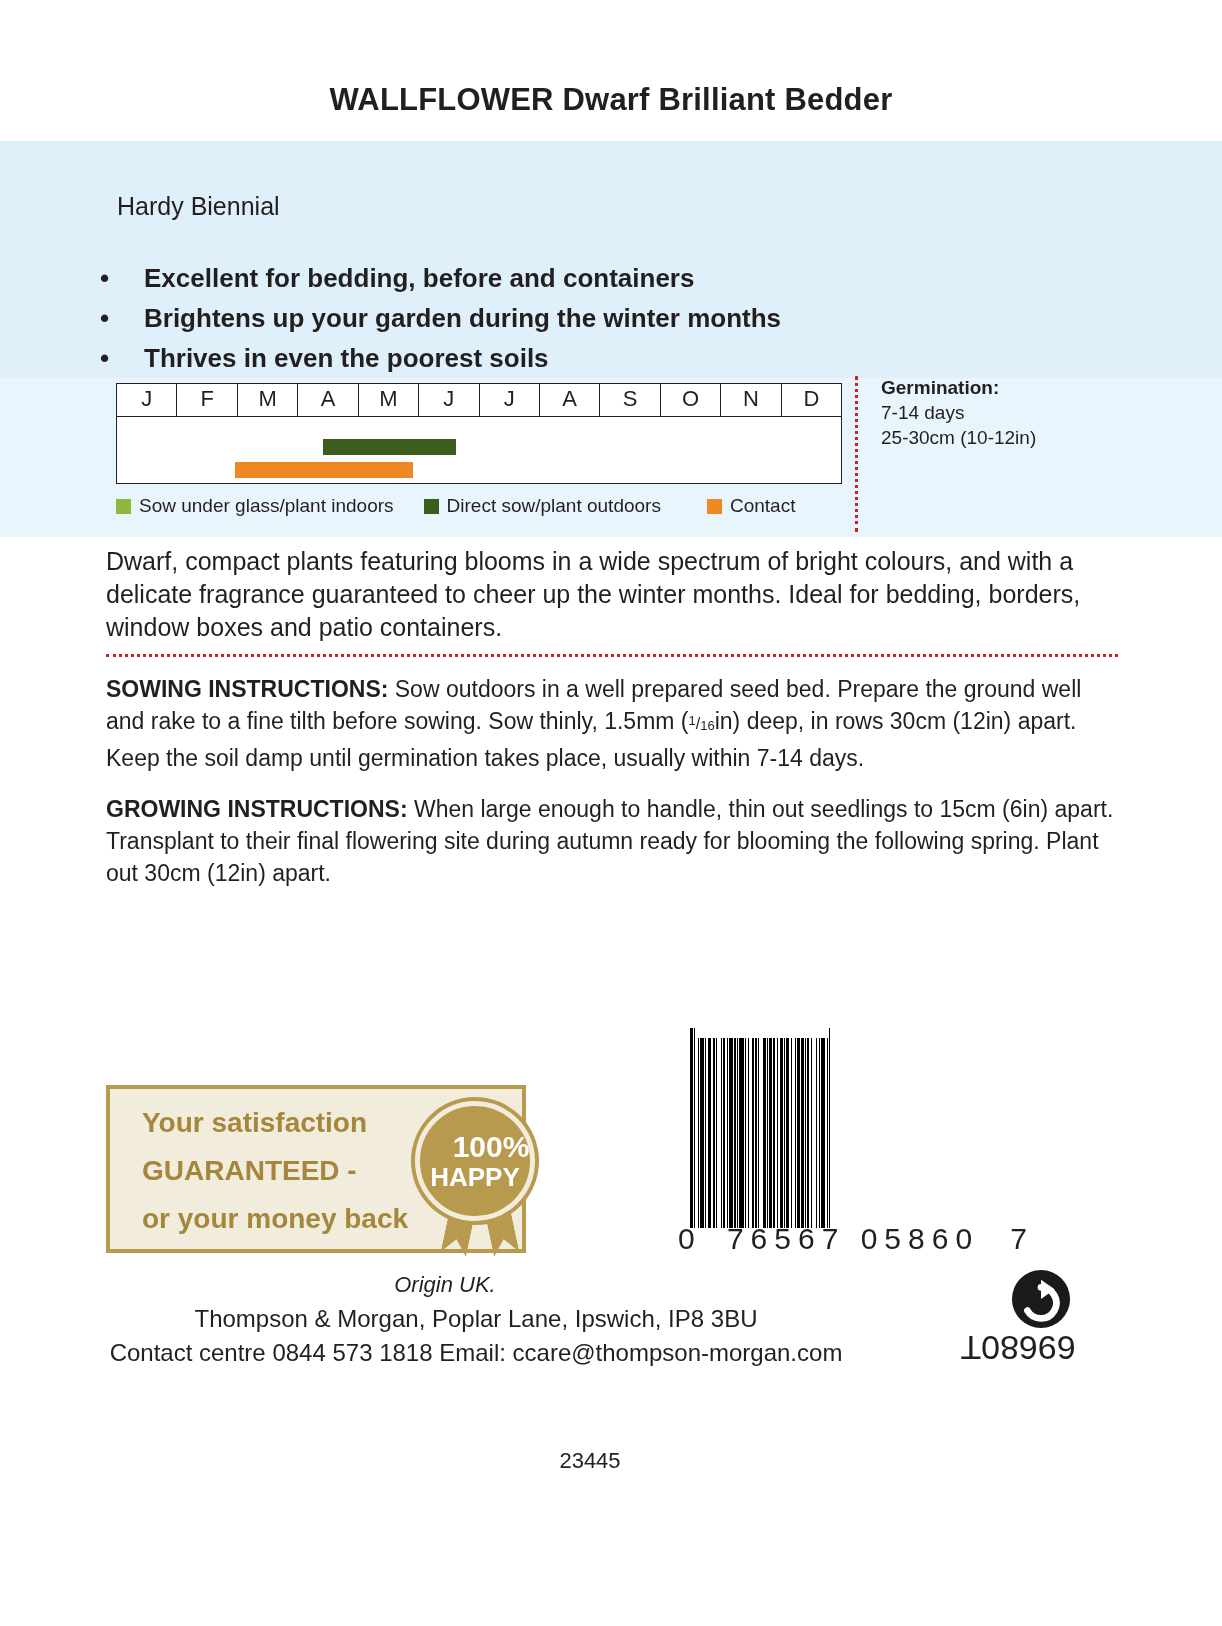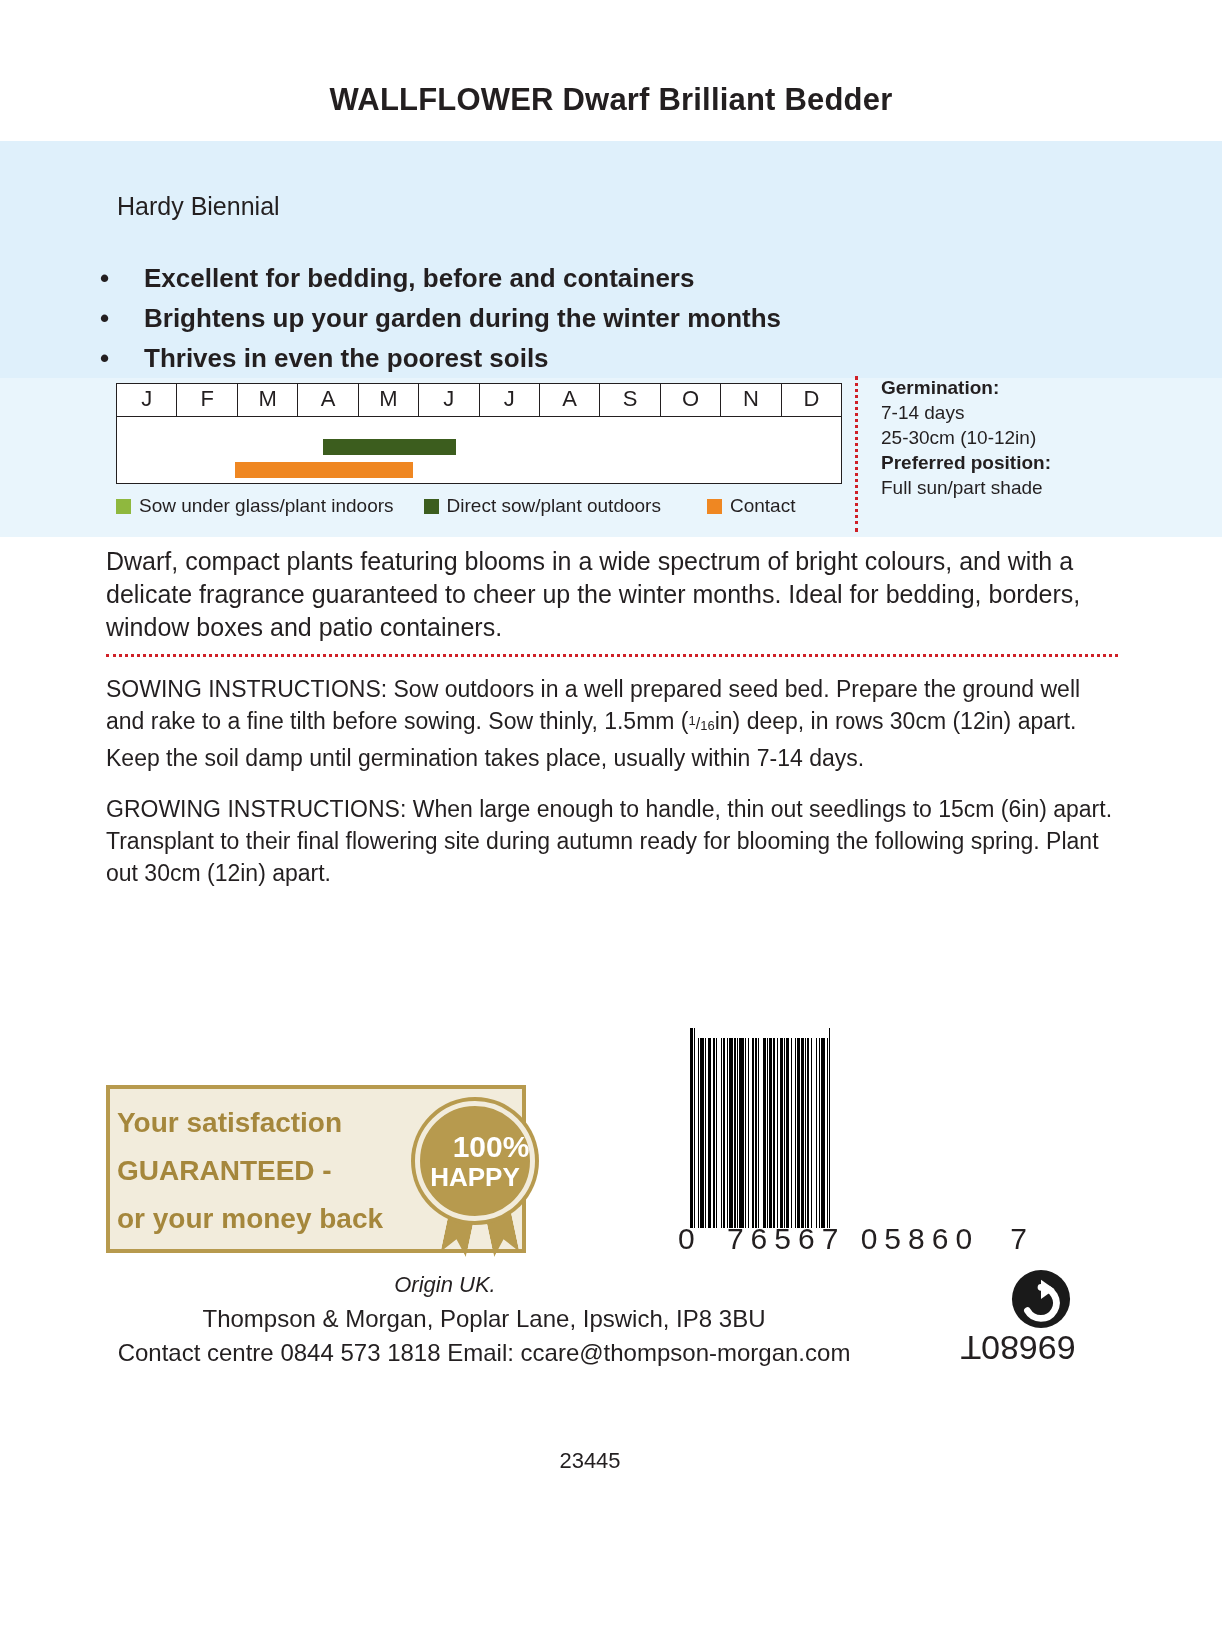--- a/index.html
+++ b/index.html
@@ -173,41 +173,41 @@
 
   
   .instructions {
     position: absolute;
     left: 106px; top: 673px;
     width: 1012px;
     font-size: 23px;
     line-height: 32px;
   }
   .instr-block { margin-bottom: 19px; }
-  .instr-head { font-weight: normal; }
+  .instr-head { font-weight: bold; }
   .frac {
     font-size: 16px;
     vertical-align: baseline;
   }
   .frac sup { font-size: 13px; vertical-align: 4px; }
   .frac sub { font-size: 13px; vertical-align: -1px; }
 
   
   .guarantee {
     position: absolute;
     left: 106px; top: 1085px;
     width: 420px;
     height: 168px;
     border: 4px solid #b79a4e;
     box-sizing: border-box;
     background: #f2ecdc;
   }
   .guarantee-text {
     position: absolute;
-    left: 7px; top: 10px;
+    left: 32px; top: 10px;
     width: 300px;
     color: #a5873c;
     font-size: 28px;
     font-weight: bold;
     line-height: 48px;
   }
   .rosette {
     position: absolute;
     left: 300px; top: 6px;
     width: 150px;
@@ -271,21 +271,21 @@
   .origin {
     position: absolute;
     left: 0; top: 1272px;
     width: 890px;
     text-align: center;
     font-size: 22px;
     font-style: italic;
   }
   .address {
     position: absolute;
-    left: 8px; top: 1302px;
+    left: 0; top: 1302px;
     width: 952px;
     text-align: center;
     font-size: 24px;
     line-height: 34px;
   }
 
   .recycle {
     position: absolute;
     left: 1010px; top: 1268px;
     width: 62px;
@@ -376,24 +376,20 @@
   <div class="dot-divider"></div>
 
   <div class="facts">
     <div>
       <div class="lbl">Germination:</div>
       <div class="val">7-14 days</div>
     </div>
     <div>
       <div class="val">25-30cm (10-12in)</div>
     </div>
-    <div>
-      <div class="lbl">Preferred position:</div>
-      <div class="val">Full sun/part shade</div>
-    </div>
   </div>
 
   <div class="description">Dwarf, compact plants featuring blooms in a wide spectrum of bright colours, and with a delicate fragrance guaranteed to cheer up the winter months. Ideal for bedding, borders, window boxes and patio containers.</div>
 
   <div class="red-rule"></div>
 
   <div class="instructions">
     <div class="instr-block">
       <span class="instr-head">SOWING INSTRUCTIONS:</span><span> Sow outdoors in a well prepared seed bed. Prepare the ground well and rake to a fine tilth before sowing. Sow thinly, 1.5mm (</span><span class="frac"><sup>1</sup>/<sub>16</sub></span><span>in) deep, in rows 30cm (12in) apart. Keep the soil damp until germination takes place, usually within 7-14 days.</span>
     </div>

